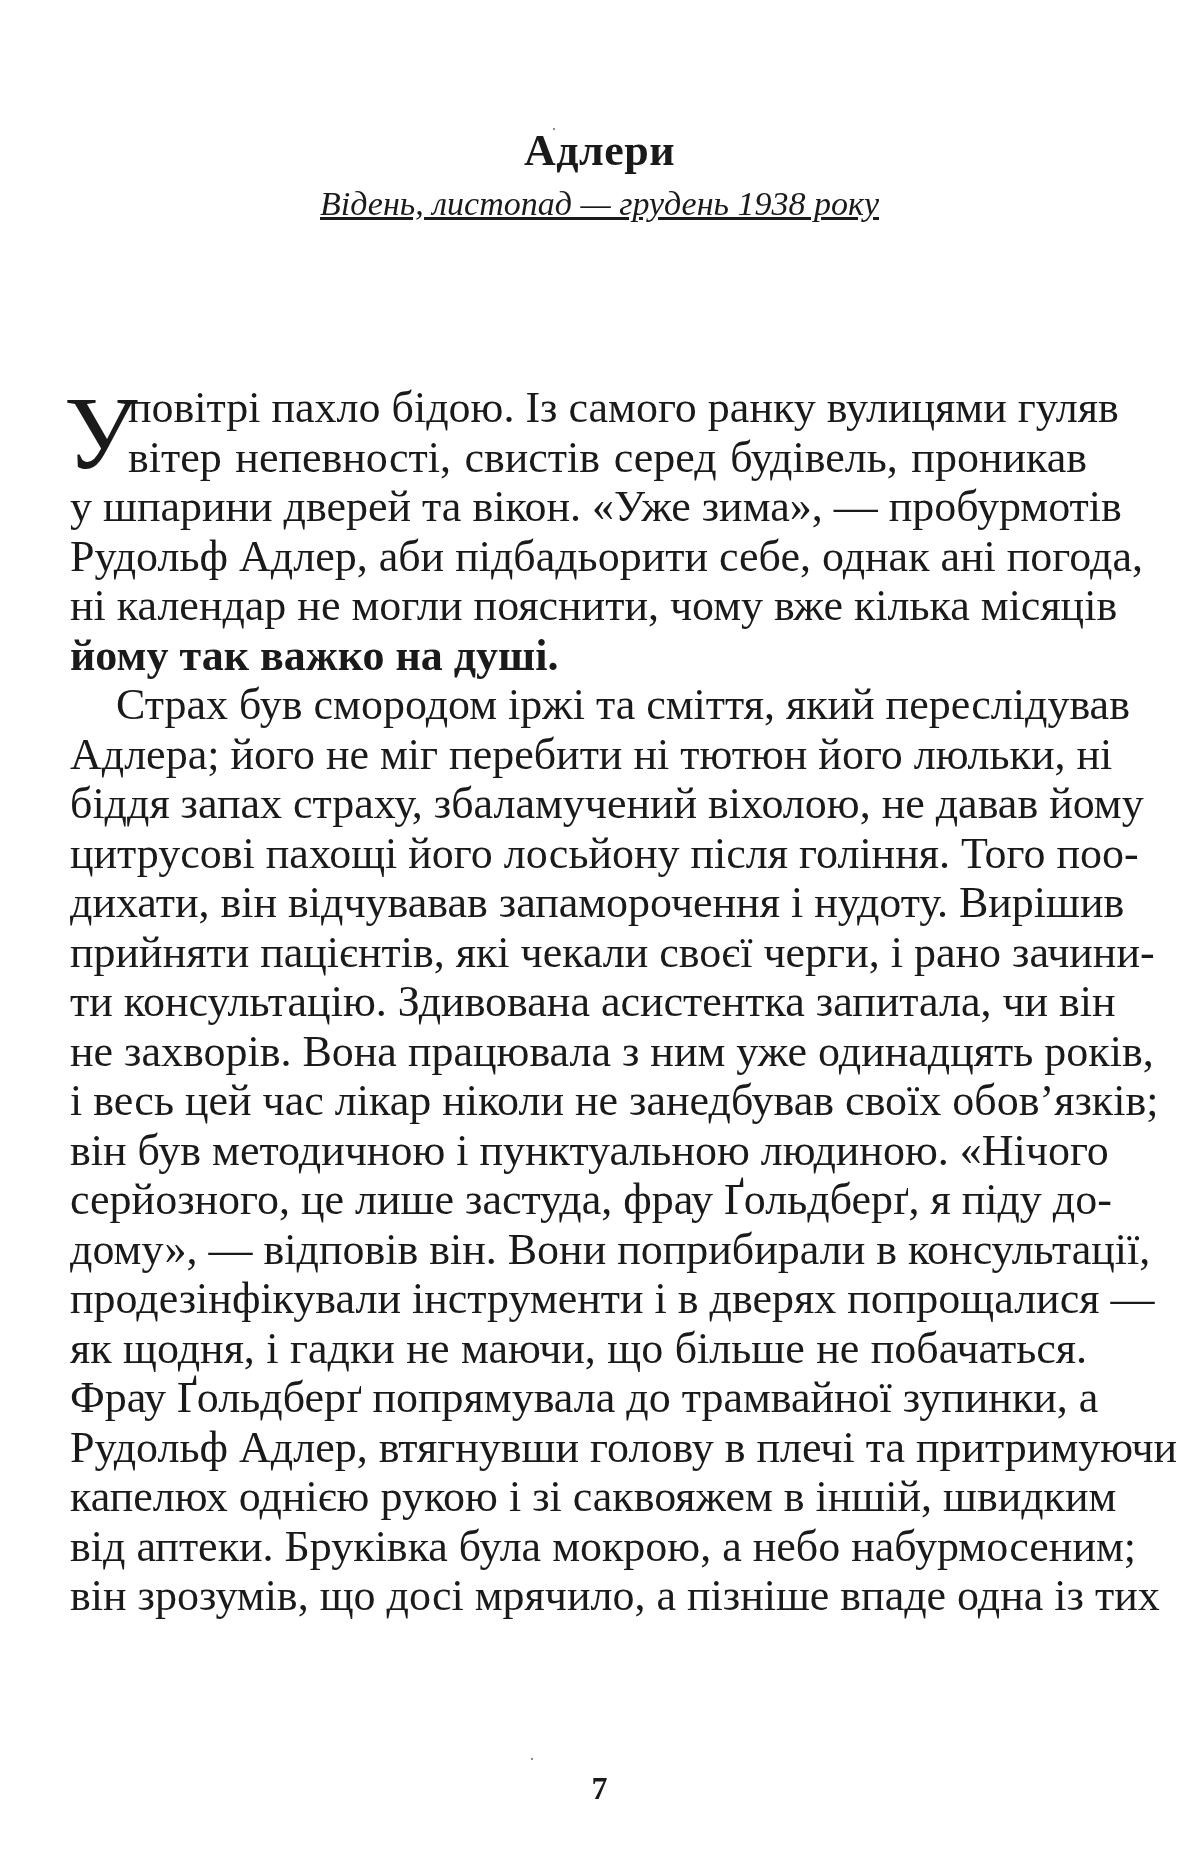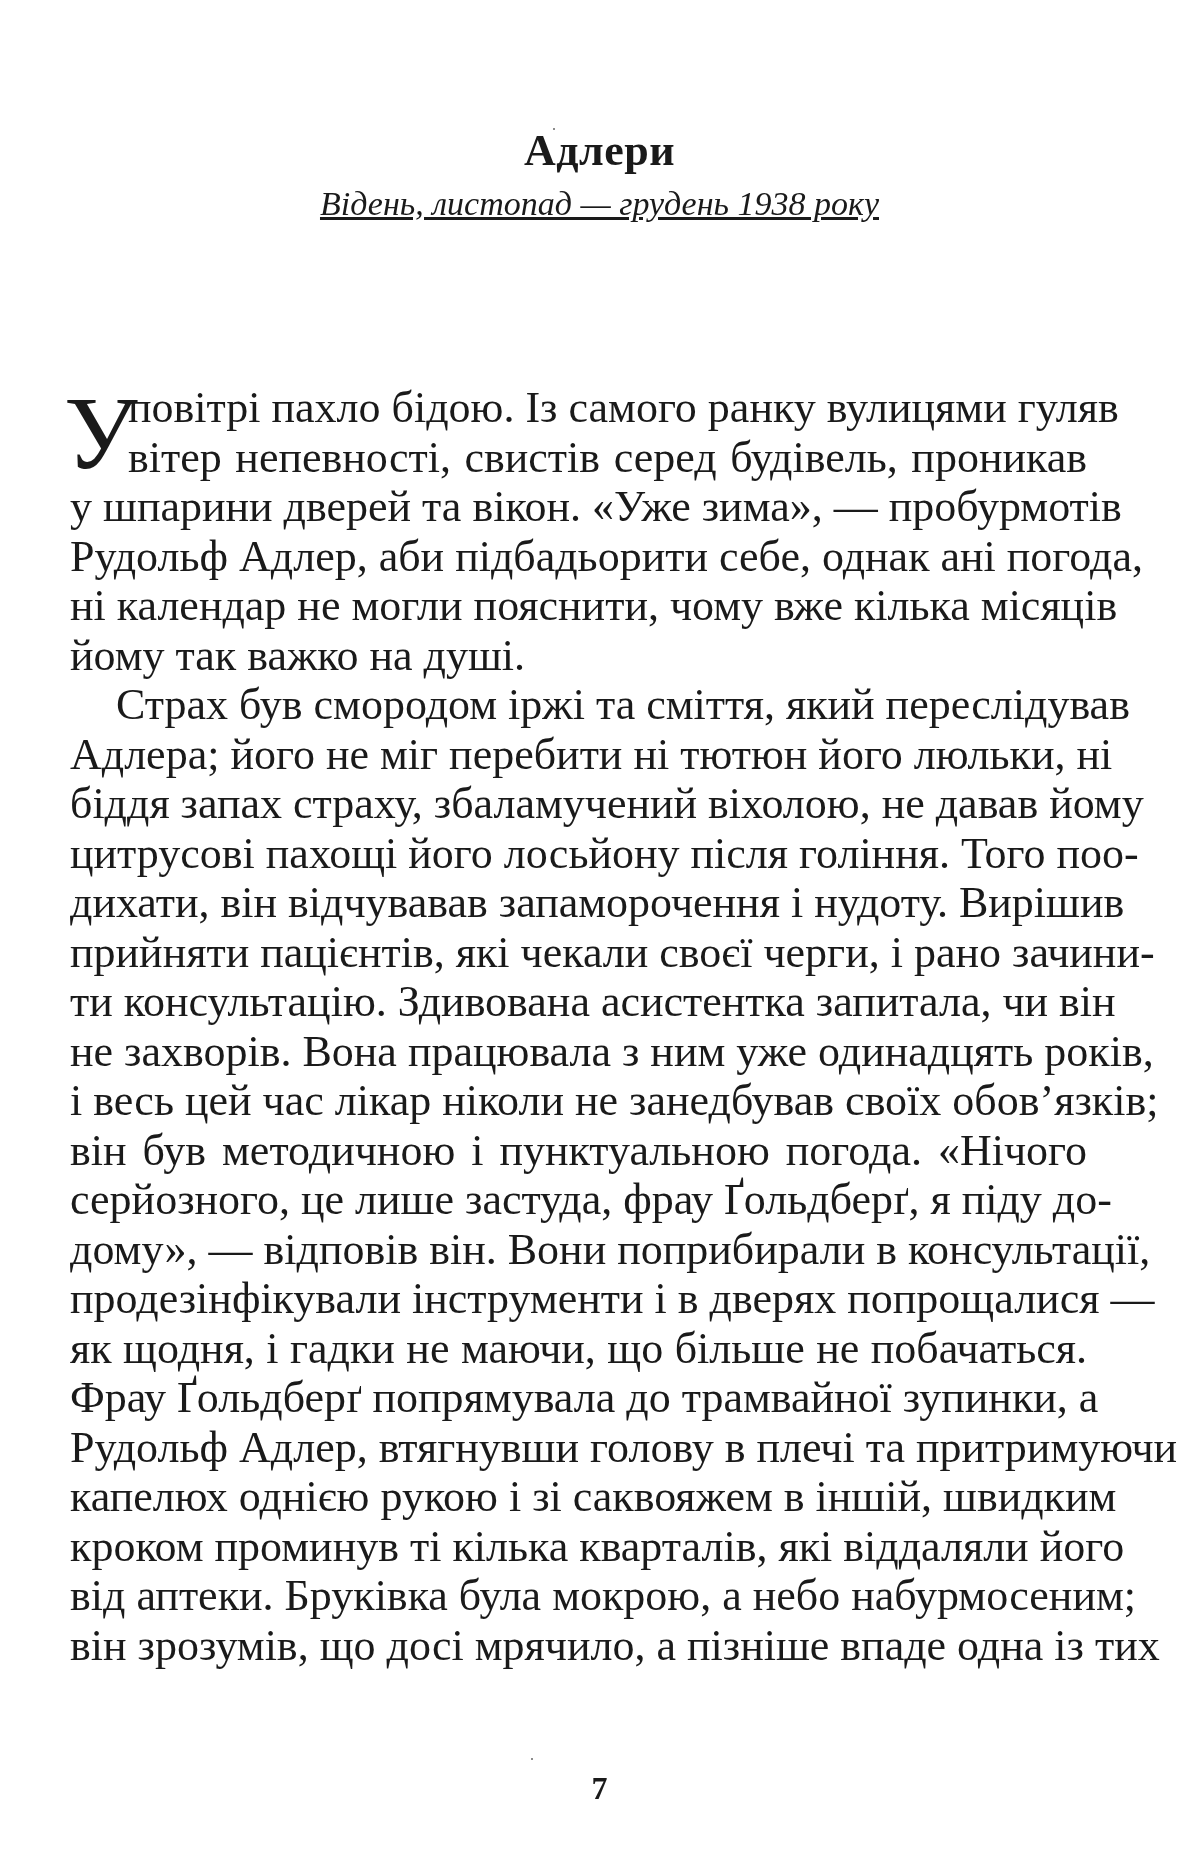--- a/index.html
+++ b/index.html
@@ -6,21 +6,21 @@
   body { width: 1199px; height: 1864px; position: relative; overflow: hidden;
          font-family: "Liberation Serif", "DejaVu Serif", serif; color: #1a1a1a; }
   .page { position: absolute; left: 0; top: 0; width: 1199px; height: 1864px; padding-left: 24px; }
   .chapter-title { position: absolute; top: 125px; left: 0; width: 1199px; text-align: center;
          font-size: 44px; font-weight: bold; letter-spacing: 0.5px; }
   .chapter-subtitle { position: absolute; top: 185px; left: 0; width: 1199px; text-align: center;
          font-size: 34px; font-style: italic; text-decoration: underline; }
   .body { position: absolute; top: 383px; left: 70px; width: 1017px; }
   .line { display: block; height: 49.5px; line-height: 49.5px; font-size: 44px;
           text-align: justify; text-align-last: justify; white-space: nowrap; overflow: visible; }
-  .line.last { text-align-last: left; }
+  .line.last { text-align-last: left; font-weight: bold; }
   .line.indent { padding-left: 46px; }
   .line.dropcap-line { padding-left: 58px; }
   .dropcap { position: absolute; left: -6px; top: 2px; font-size: 104px; line-height: 96px; font-weight: normal; }
   .page-number { position: absolute; top: 1770px; left: 0; width: 1199px; text-align: center;
           font-size: 32px; font-weight: bold; }
   .speck { position: absolute; width: 2px; height: 2px; background: #666; border-radius: 1px; }
 </style>
 </head>
 <body>
 
@@ -41,27 +41,26 @@
     <span class="line last">йому так важко на душі.</span>
     <span class="line indent">Страх був смородом іржі та сміття, який переслідував</span>
     <span class="line">Адлера; його не міг перебити ні тютюн його люльки, ні</span>
     <span class="line">біддя запах страху, збаламучений віхолою, не давав йому</span>
     <span class="line">цитрусові пахощі його лосьйону після гоління. Того поо-</span>
     <span class="line">дихати, він відчувавав запаморочення і нудоту. Вирішив</span>
     <span class="line">прийняти пацієнтів, які чекали своєї черги, і рано зачини-</span>
     <span class="line">ти консультацію. Здивована асистентка запитала, чи він</span>
     <span class="line">не захворів. Вона працювала з ним уже одинадцять років,</span>
     <span class="line">і весь цей час лікар ніколи не занедбував своїх обов’язків;</span>
-    <span class="line">він був методичною і пунктуальною погода. «Нічого</span>
+    <span class="line">він був методичною і пунктуальною людиною. «Нічого</span>
     <span class="line">серйозного, це лише застуда, фрау Ґольдберґ, я піду до-</span>
     <span class="line">дому», — відповів він. Вони поприбирали в консультації,</span>
     <span class="line">продезінфікували інструменти і в дверях попрощалися —</span>
     <span class="line">як щодня, і гадки не маючи, що більше не побачаться.</span>
     <span class="line">Фрау Ґольдберґ попрямувала до трамвайної зупинки, а</span>
     <span class="line">Рудольф Адлер, втягнувши голову в плечі та притримуючи</span>
     <span class="line">капелюх однією рукою і зі саквояжем в іншій, швидким</span>
-    <span class="line">кроком проминув ті кілька кварталів, які віддаляли його</span>
     <span class="line">від аптеки. Бруківка була мокрою, а небо набурмосеним;</span>
     <span class="line">він зрозумів, що досі мрячило, а пізніше впаде одна із тих</span>
   </div>
 
   <div class="page-number">7</div>
 </div>
 
 </body></html>

